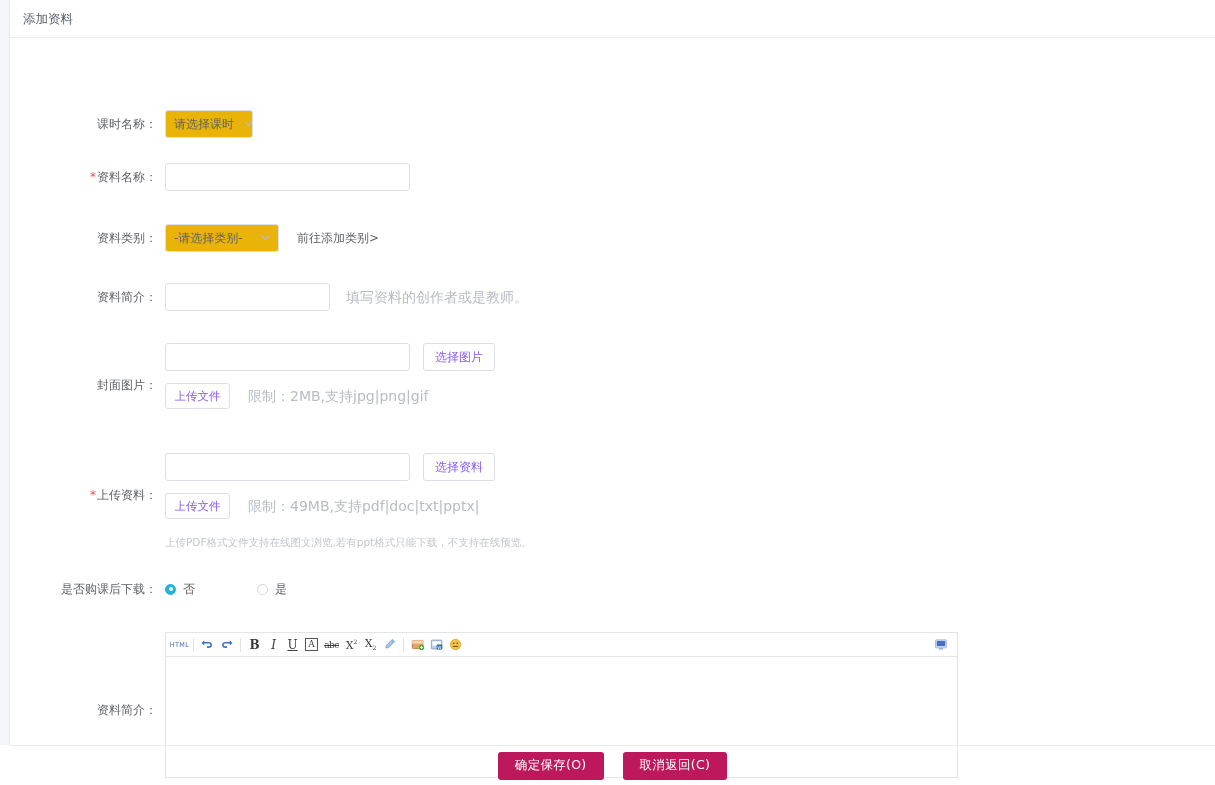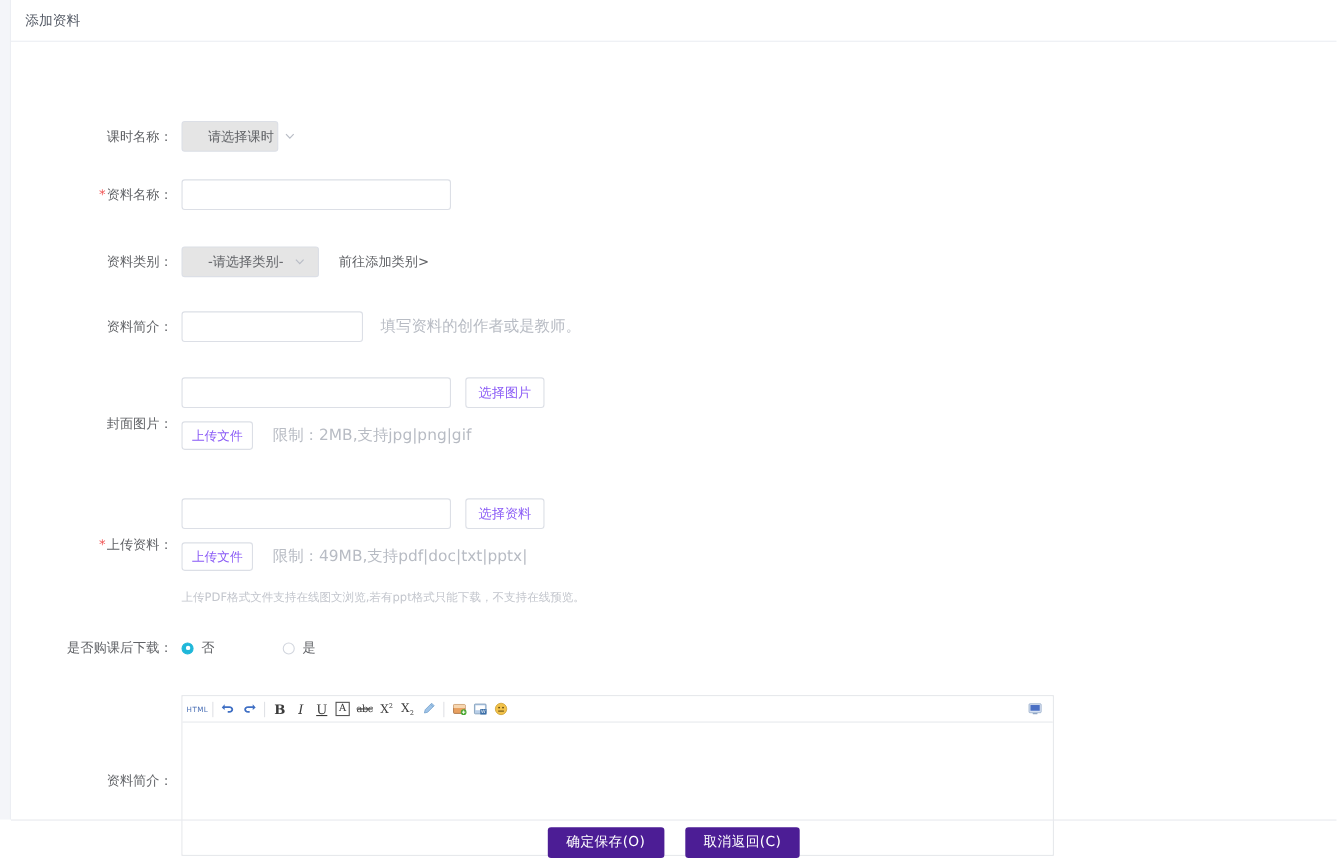--- a/index.html
+++ b/index.html
@@ -49,22 +49,22 @@
     height:28px; border:1px solid #dcdfe6; border-radius:3px;
     background:#fff; outline:none;
     font-family:inherit; font-size:12px; color:#444;
     padding:0 8px;
   }
   .txt::placeholder { color:#c0c4cc; }
 
   
   .sel {
     height:28px; border:1px solid #dcdfe6; border-radius:3px;
-    background:#e5e5e5; display:flex; align-items:center;
-    padding:0 23px; cursor:pointer; position:relative;
+    background:#eab308; display:flex; align-items:center;
+    padding:0 8px; cursor:pointer; position:relative;
     justify-content:space-between;
   }
   .sel .sel-val { font-size:12px; color:#606266; white-space:nowrap; }
   .sel .caret { margin-left:10px; display:inline-block; }
   .caret svg { display:block; }
 
   
   .btn-plain {
     height:28px; min-width:62px;
     border:1px solid #dcdfe6; border-radius:3px; background:#fff;
@@ -123,21 +123,21 @@
 
   
   .footer-sep {
     position:absolute; left:0; right:0; top:745px; height:1px; background:#e8eaee;
   }
   .footer {
     position:absolute; left:0; right:0; top:746px; height:39px;
     display:flex; align-items:center; justify-content:center; gap:19px;
   }
   .btn-primary {
-    background:#4c1d95; color:#fff; border:none; border-radius:3px;
+    background:#be185d; color:#fff; border:none; border-radius:3px;
     height:28px; padding:0 17px; font-size:12.5px; font-family:inherit;
     cursor:pointer; letter-spacing:.3px;
   }
 </style>
 </head>
 <body>
 
 <div class="left-rail"></div>
 
 <div class="page">
@@ -165,21 +165,21 @@
         <span class="req-inline">*</span><span>资料名称：</span>
       </div>
       <div class="field">
         <input class="txt" style="width: 245px;" value="" placeholder="">
       </div>
     </div>
 
     <div class="row" style="left:0; top:186px;">
       <div class="label">资料类别：</div>
       <div class="field">
-        <div class="sel" style="width:125px;">
+        <div class="sel" style="width:114px;">
           <span class="sel-val">-请选择类别-</span>
           <span class="caret">
             <svg width="9" height="6" viewBox="0 0 9 6">
                 <path d="M1 1 L4.5 4.6 L8 1" fill="none" stroke="#b9bdc6" stroke-width="1.1"></path>
               </svg>
           </span>
         </div>
         <div class="link-plain" style="margin-left:18px;">前往添加类别&gt;</div>
       </div>
     </div>

